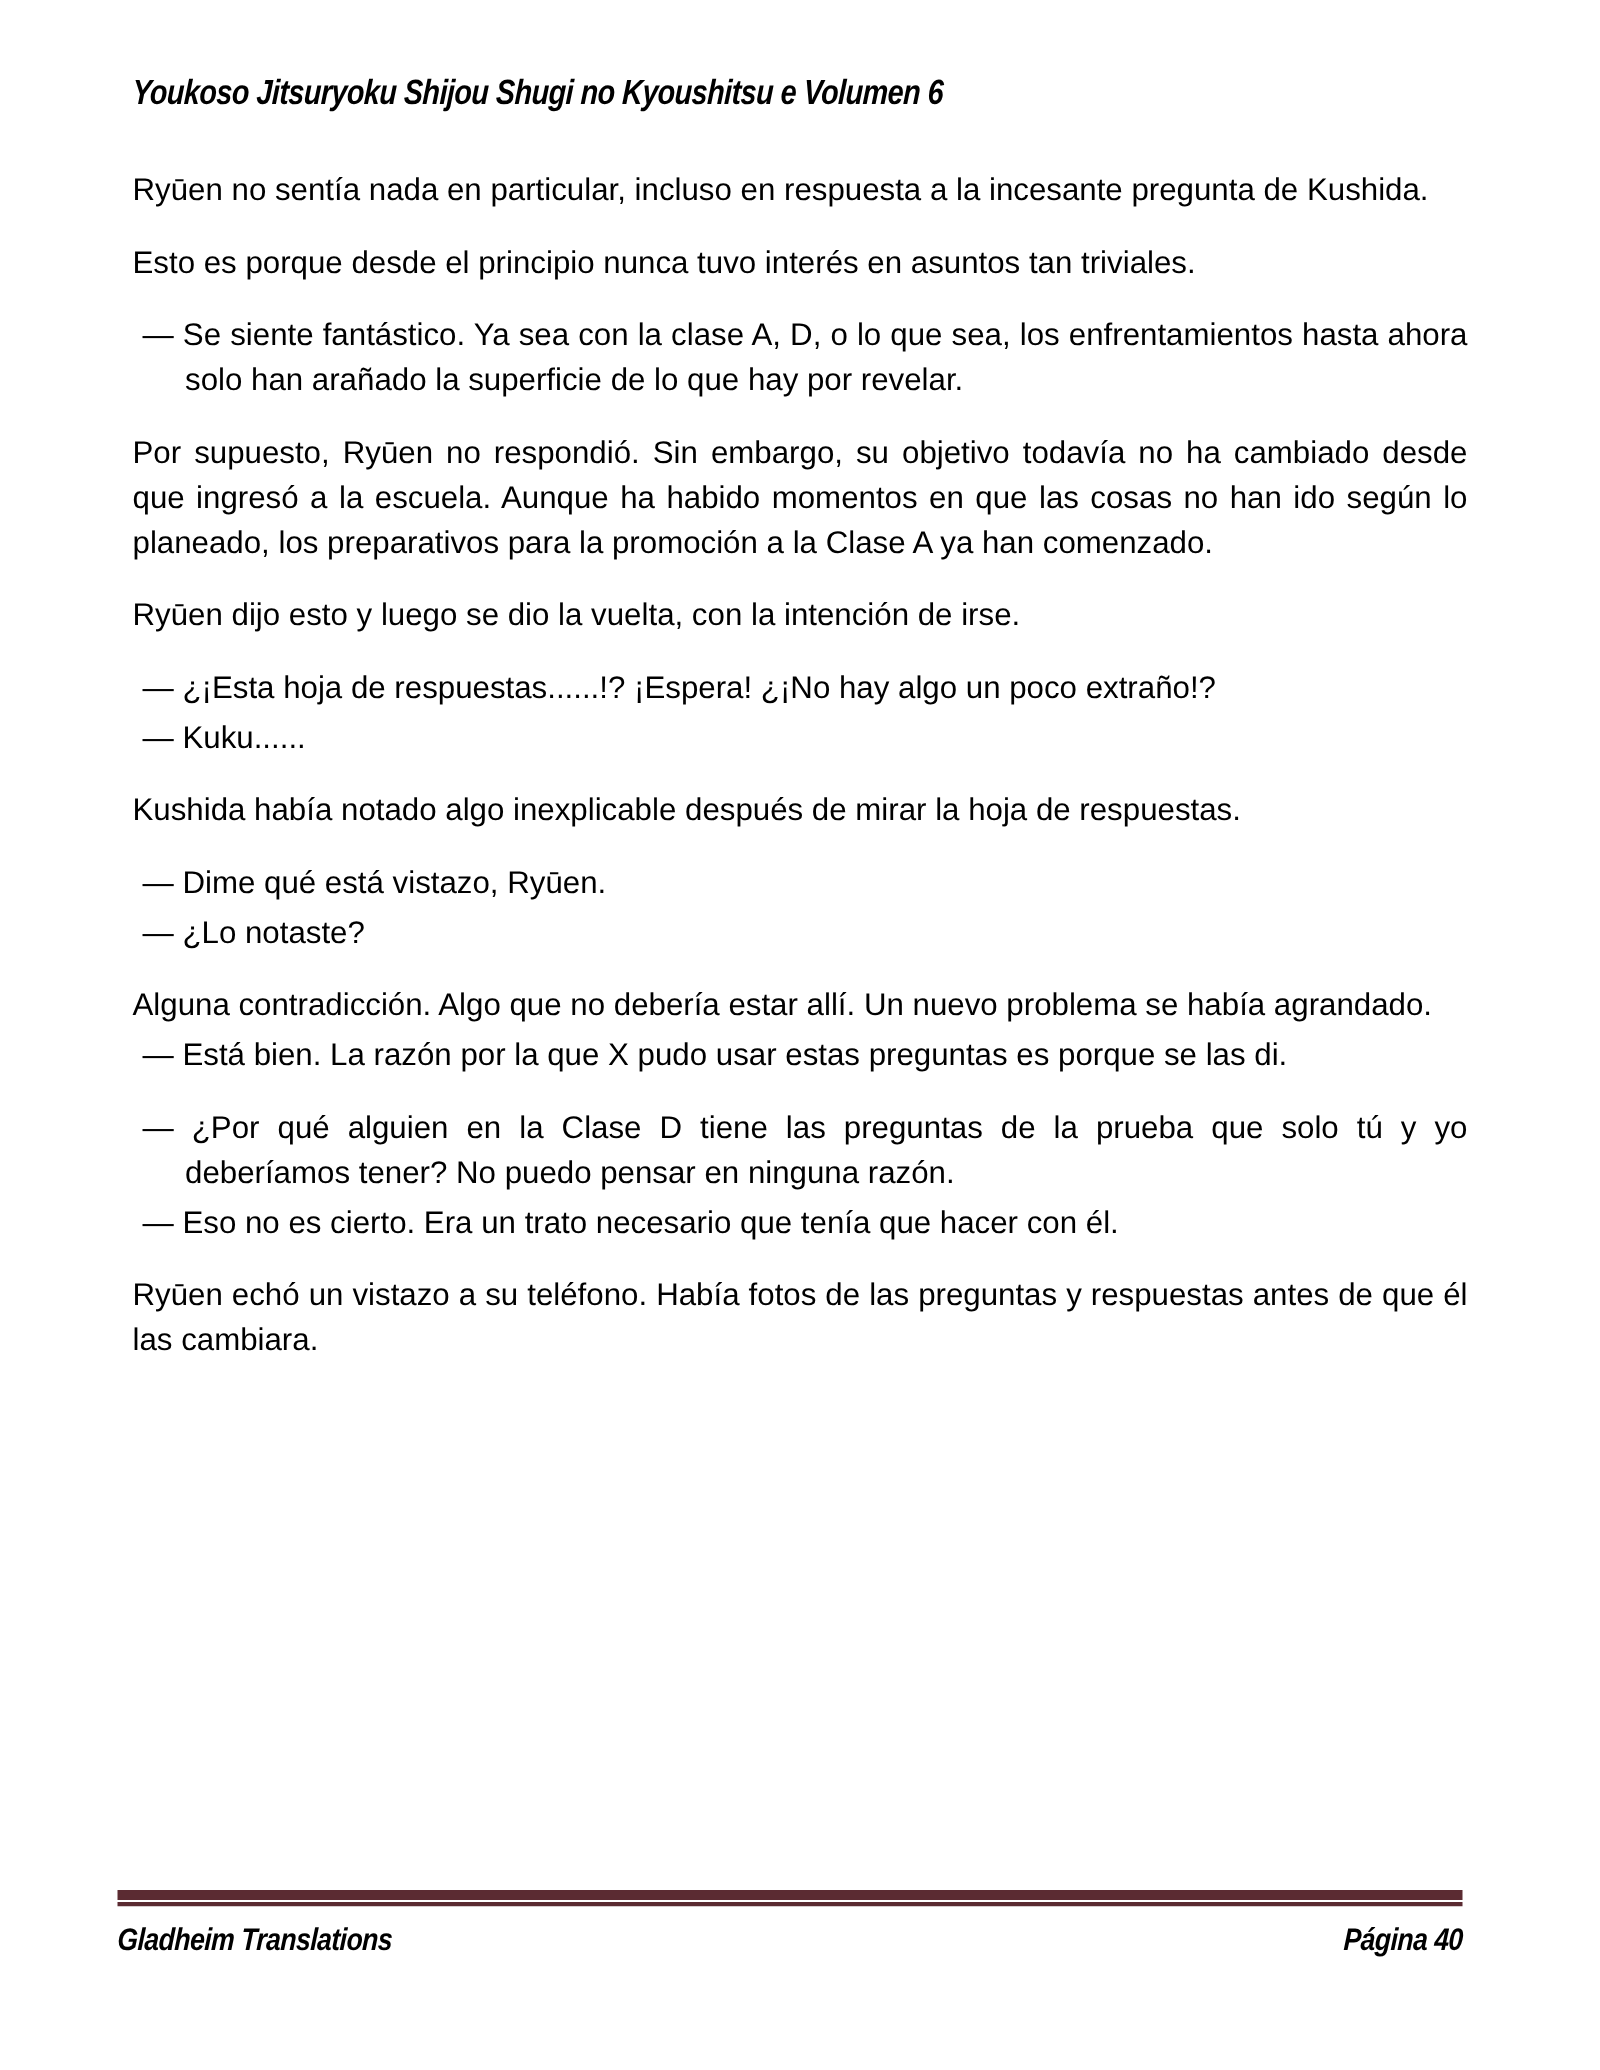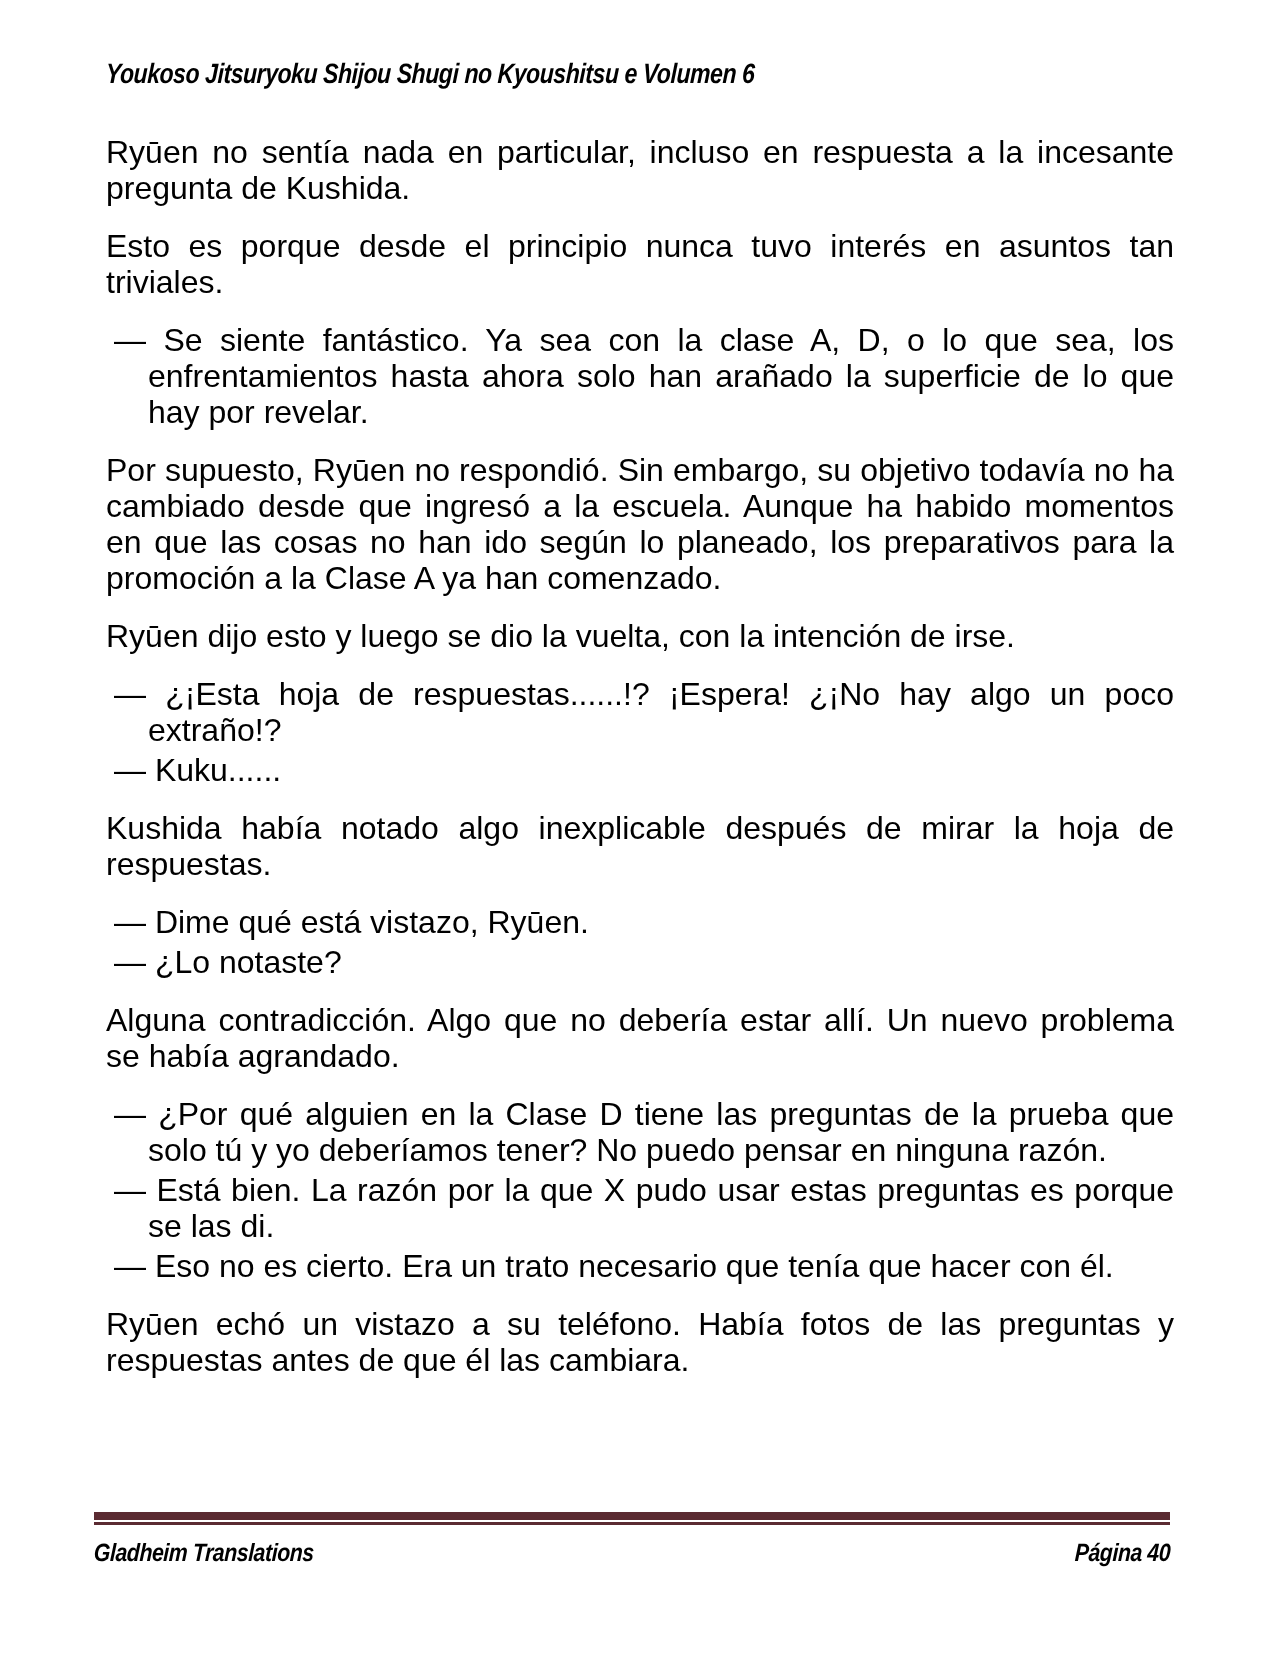--- a/index.html
+++ b/index.html
@@ -24,21 +24,21 @@
     font-weight: bold;
     font-style: italic;
     font-size: 28px;
     letter-spacing: -0.5px;
     transform: scaleX(0.82) skewX(-3deg);
     transform-origin: left center;
     white-space: nowrap;
     color: #000000;
   }
   main p {
-    font-size: 32px;
+    font-size: 25px;
     line-height: 36px;
     margin: 22px 0 0 0;
     text-align: justify;
     color: #000000;
   }
   main p:first-child { margin-top: 0; }
   .dialogue {
     margin-left: 42px;
     text-indent: -34px;
   }
@@ -92,22 +92,22 @@
       <p class="narration">Esto es porque desde el principio nunca tuvo interés en asuntos tan triviales.</p>
       <p class="dialogue">— Se siente fantástico. Ya sea con la clase A, D, o lo que sea, los enfrentamientos hasta ahora solo han arañado la superficie de lo que hay por revelar.</p>
       <p class="narration">Por supuesto, Ryūen no respondió. Sin embargo, su objetivo todavía no ha cambiado desde que ingresó a la escuela. Aunque ha habido momentos en que las cosas no han ido según lo planeado, los preparativos para la promoción a la Clase A ya han comenzado.</p>
       <p class="narration">Ryūen dijo esto y luego se dio la vuelta, con la intención de irse.</p>
       <p class="dialogue">— ¿¡Esta hoja de respuestas......!? ¡Espera! ¿¡No hay algo un poco extraño!?</p>
       <p class="dialogue tight">— Kuku......</p>
       <p class="narration">Kushida había notado algo inexplicable después de mirar la hoja de respuestas.</p>
       <p class="dialogue">— Dime qué está vistazo, Ryūen.</p>
       <p class="dialogue tight">— ¿Lo notaste?</p>
       <p class="narration">Alguna contradicción. Algo que no debería estar allí. Un nuevo problema se había agrandado.</p>
+      <p class="dialogue tight">— Está bien. La razón por la que X pudo usar estas preguntas es porque se las di.</p>
       <p class="dialogue">— ¿Por qué alguien en la Clase D tiene las preguntas de la prueba que solo tú y yo deberíamos tener? No puedo pensar en ninguna razón.</p>
-      <p class="dialogue tight">— Está bien. La razón por la que X pudo usar estas preguntas es porque se las di.</p>
       <p class="dialogue tight">— Eso no es cierto. Era un trato necesario que tenía que hacer con él.</p>
       <p class="narration">Ryūen echó un vistazo a su teléfono. Había fotos de las preguntas y respuestas antes de que él las cambiara.</p>
     </main>
 
   </div>
 
   <footer class="doc-footer">
     <div class="footer-rule"></div>
     <div class="footer-row">
       <span class="footer-text footer-left">Gladheim Translations</span>

